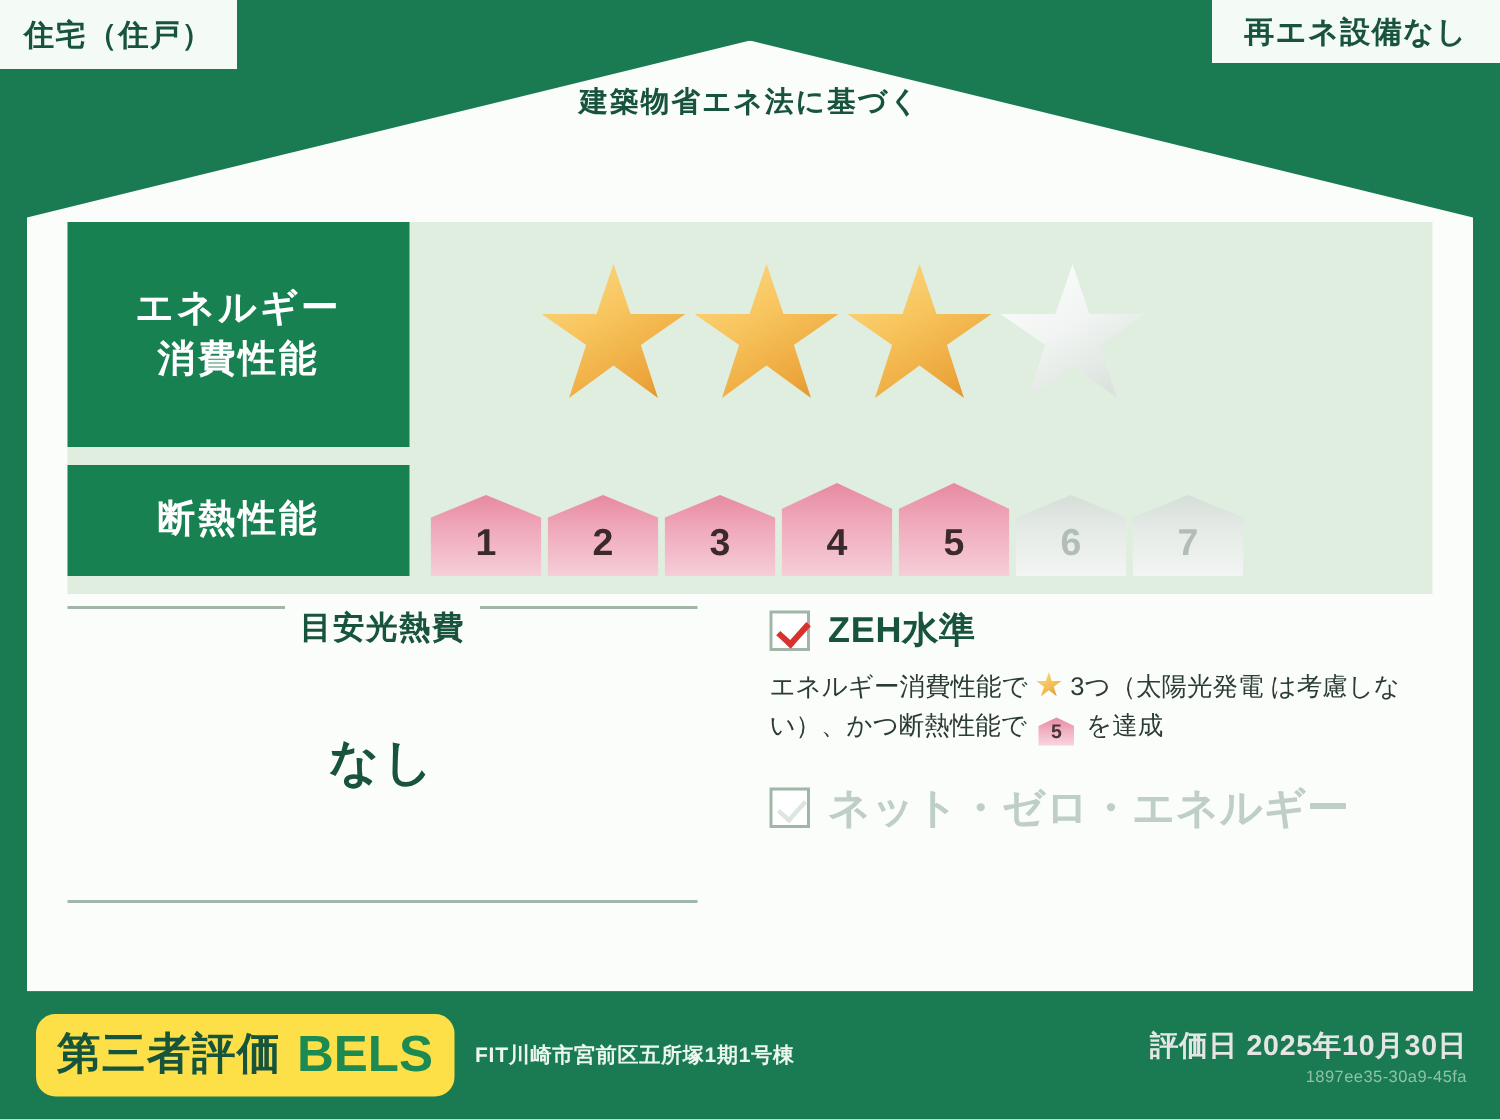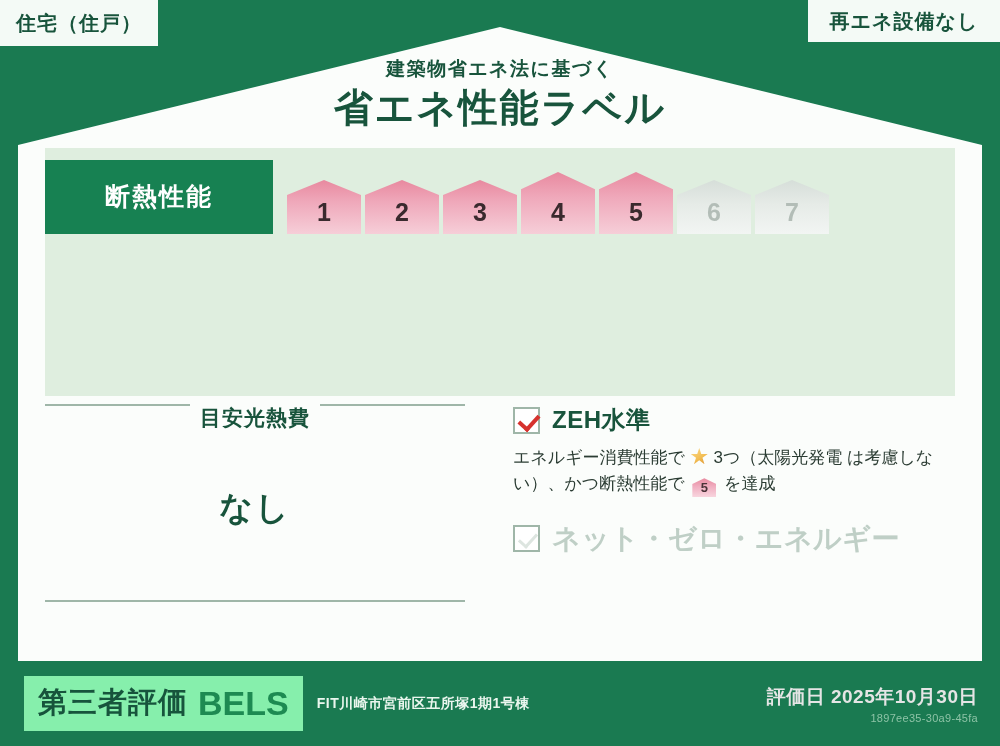--- a/index.html
+++ b/index.html
@@ -204,23 +204,23 @@
 
   
   .footer {
     position:absolute; left:0; bottom:0;
     width:1000px; height:85px;
     z-index:30;
     display:flex; align-items:center;
   }
   .bels-badge {
     margin-left:24px;
-    background:#86efac;
+    background:#fde047;
     padding:7px 14px 8px 14px;
-    display:flex; align-items:flex-end; gap:10px;
+    display:flex; align-items:flex-end; gap:10px;border-radius:13px;
   }
   .bels-jp {
     font-weight:bold; font-size:29px; color:#17543c; letter-spacing:1px;
   }
   .bels-en {
     font-weight:bold; font-size:34px; color:#1d8a52; letter-spacing:0px;
   }
   .property {
     margin-left:14px;
     color:#eaf6ee; font-size:14px; font-weight:bold; letter-spacing:0.5px;
@@ -240,25 +240,36 @@
 
 <div class="house-inner"></div>
 <div class="house-card"></div>
 
 <div class="corner-badge" id="badge-left">住宅（住戸）</div>
 
 <div class="corner-badge" id="badge-right">再エネ設備なし</div>
 
 <div class="title-wrap">
   <div class="title-sub">建築物省エネ法に基づく</div>
-  <div class="title-main">省エネ性能ラベル</div>
 </div>
 
 <div class="perf-panel">
 
+  <div class="perf-row energy">
+    <div class="perf-label">
+      <span>エネルギー</span>
+      <span>消費性能</span>
+    </div>
+    <div class="perf-body">
+      <div class="star on"></div>
+      <div class="star on"></div>
+      <div class="star on"></div>
+      <div class="star off"></div>
+    </div>
+  </div>
 
   <div class="perf-row insul">
     <div class="perf-label">
       <span>断熱性能</span>
     </div>
     <div class="perf-body">
       <div class="chip on  h1">1</div>
       <div class="chip on  h1">2</div>
       <div class="chip on  h1">3</div>
       <div class="chip on  h2">4</div>

